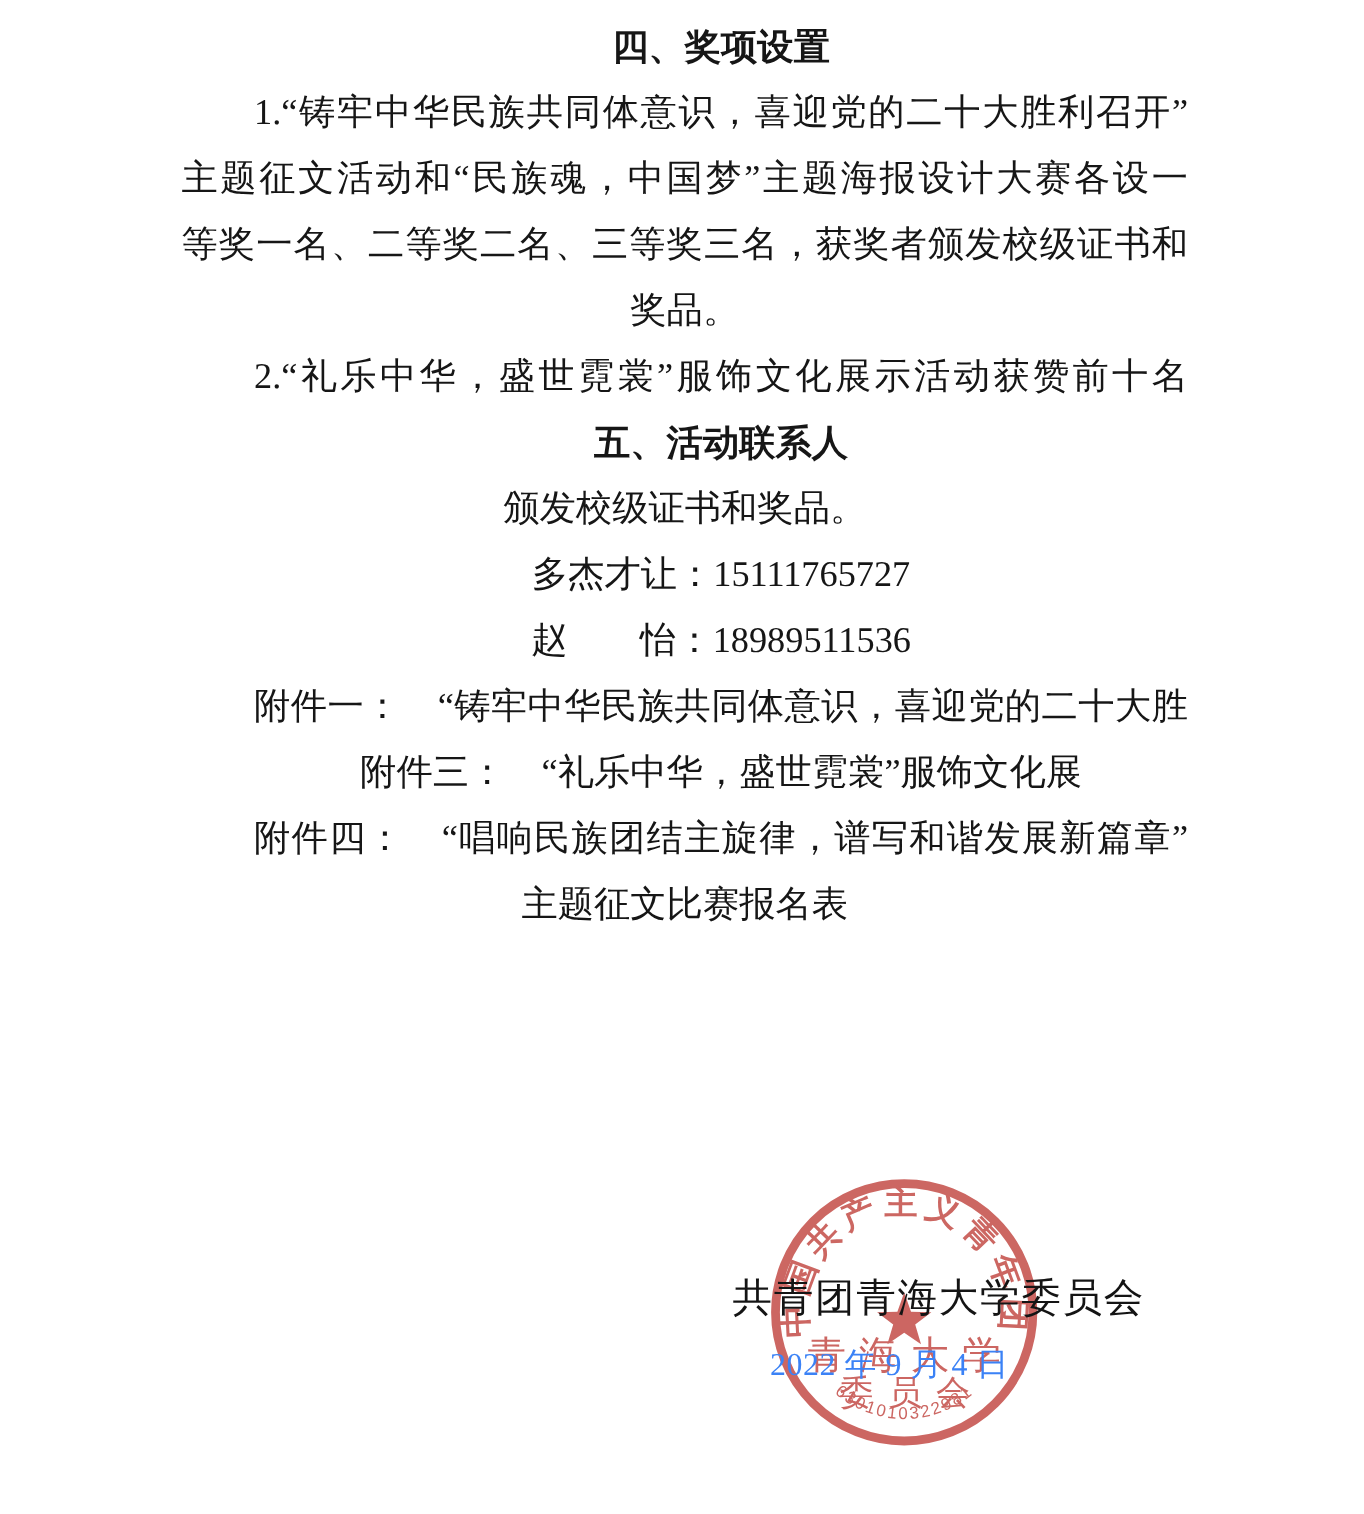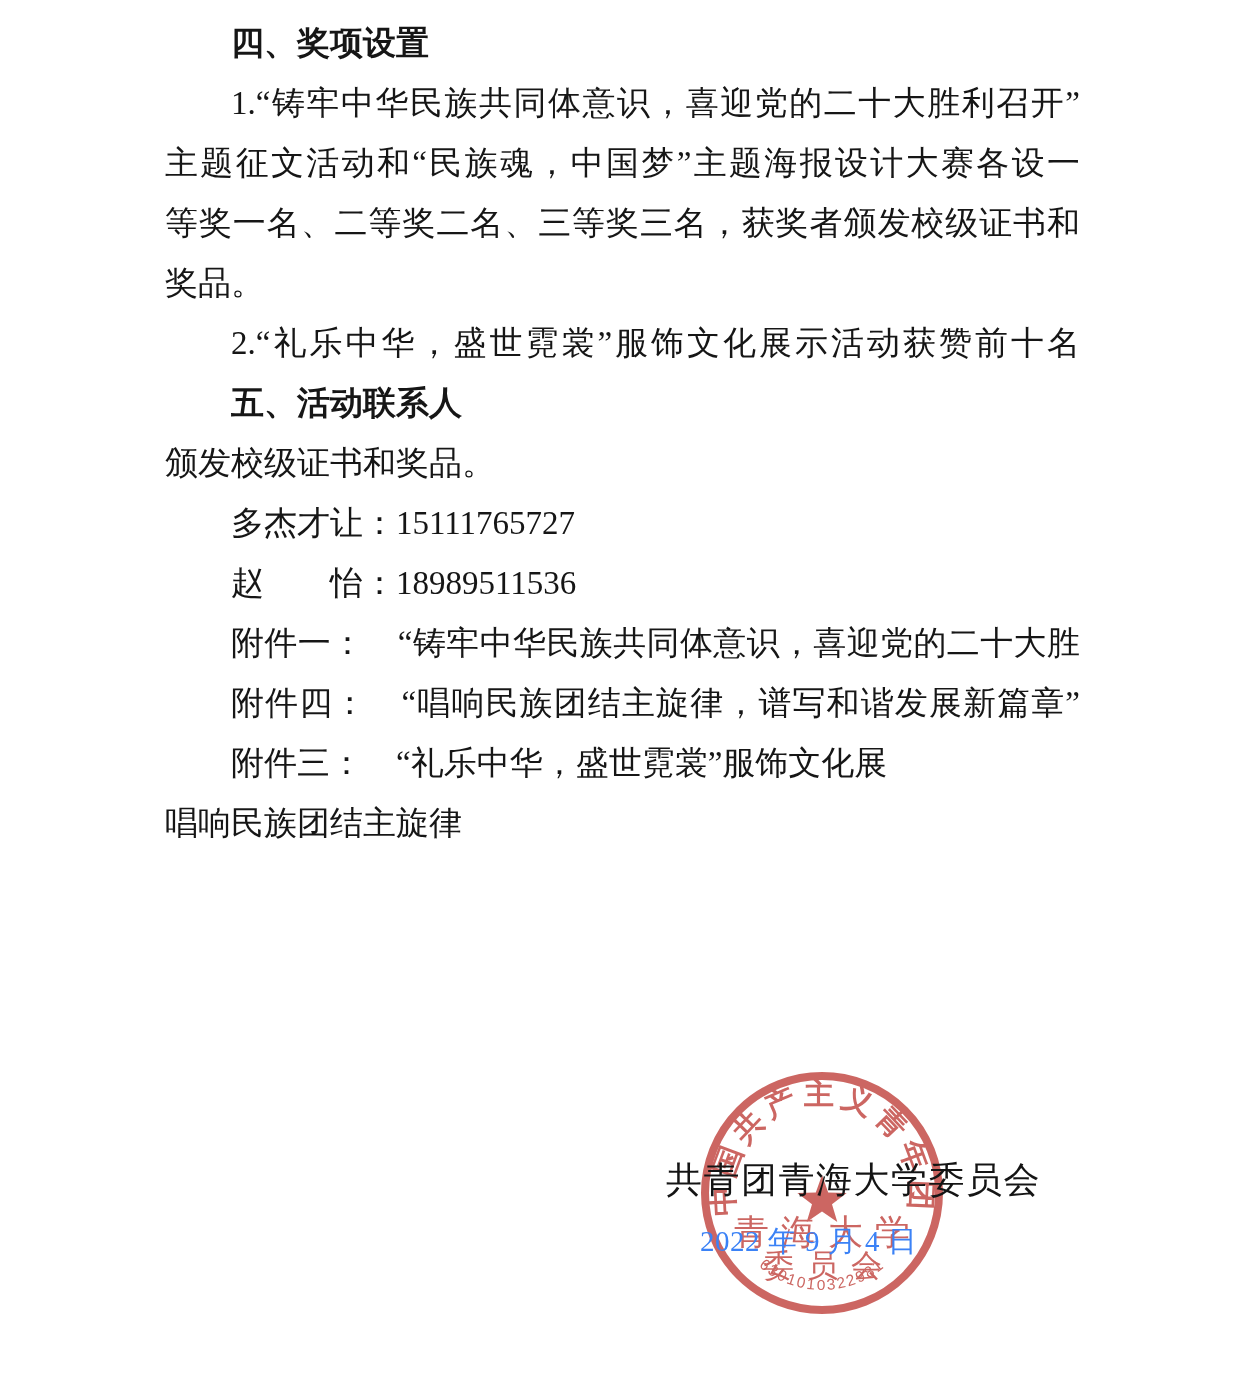--- a/index.html
+++ b/index.html
@@ -18,21 +18,21 @@
     top:13px;
     width:915px;
   }
   .line{
     display:block;
     font-size:33px;
     line-height:60px;
     height:60px;
     white-space:pre-wrap;
     color:#161616;
-    text-align:left;
+    text-align:center;
     overflow:hidden;
   }
   .line.h{
     font-family:"Liberation Sans","DejaVu Sans",sans-serif;
     font-weight:700;
   }
   .line.ind{ padding-left:66px; }
   .line.j{
     text-align:justify;
     text-align-last:justify;
@@ -101,21 +101,21 @@
     <div class="line ind j">1.“铸牢中华民族共同体意识，喜迎党的二十大胜利召开”</div>
     <div class="line j">主题征文活动和“民族魂，中国梦”主题海报设计大赛各设一</div>
     <div class="line j">等奖一名、二等奖二名、三等奖三名，获奖者颁发校级证书和</div>
     <div class="line">奖品。</div>
     <div class="line ind j">2.“礼乐中华，盛世霓裳”服饰文化展示活动获赞前十名</div>
     <div class="line h ind">五、活动联系人</div>
     <div class="line">颁发校级证书和奖品。</div>
     <div class="line ind">多杰才让：15111765727</div>
     <div class="line ind">赵　　怡：18989511536</div>
     <div class="line ind j">附件一：　“铸牢中华民族共同体意识，喜迎党的二十大胜</div>
+    <div class="line ind">附件三：　“礼乐中华，盛世霓裳”服饰文化展</div>
     <div class="line ind j">附件四：　“唱响民族团结主旋律，谱写和谐发展新篇章”</div>
-    <div class="line ind">附件三：　“礼乐中华，盛世霓裳”服饰文化展</div>
-    <div class="line">唱响民族团结主旋律</div>
+    <div class="line">主题征文比赛报名表</div>
   </div>
 
   <div class="sig-org">共青团青海大学委员会</div>
   <div class="sig-date">2022 年 9 月 4 日</div>
 
 </div>
 
 </body></html>

